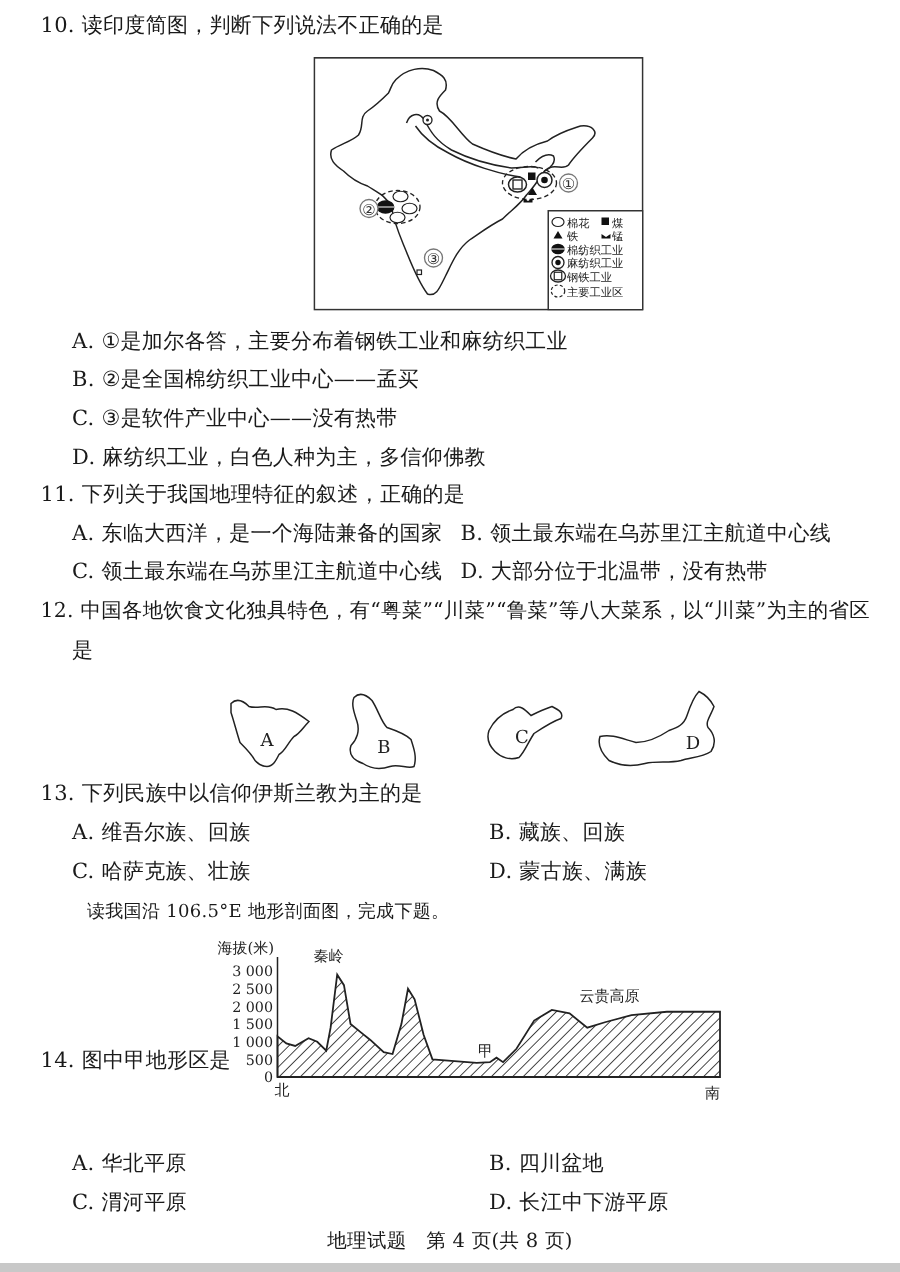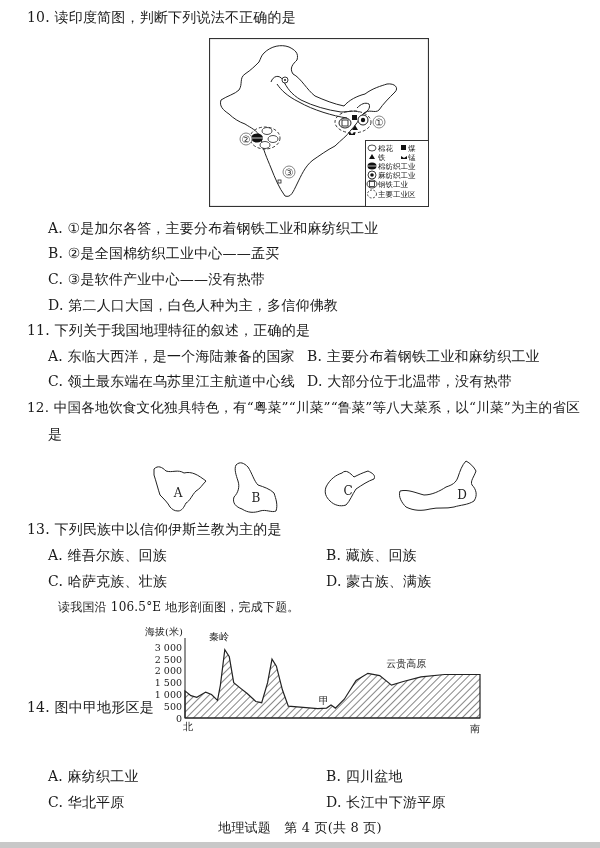--- a/index.html
+++ b/index.html
@@ -94,25 +94,25 @@
       </g>
     <text x="169" y="149" font-size="7.5" fill="#222">钢铁工业</text>
     <ellipse cx="163" cy="156" rx="4.5" ry="4" fill="none" stroke="#222" stroke-width="0.8" stroke-dasharray="2,1.5"></ellipse>
     <text x="169" y="159" font-size="7.5" fill="#222">主要工业区</text>
   </g>
 </svg>
 
 <div class="txt opt" style="top:219px;">A. ①是加尔各答，主要分布着钢铁工业和麻纺织工业</div>
 <div class="txt opt" style="top:244px;text-align:right;">B. ②是全国棉纺织工业中心——孟买</div>
 <div class="txt opt" style="top:270px;">C. ③是软件产业中心——没有热带</div>
-<div class="txt opt" style="top:296px;">D. 第二人口大国，白色人种为主，多信仰佛教</div>
+<div class="txt opt" style="top:296px;">D. 麻纺织工业，白色人种为主，多信仰佛教</div>
 
 <div class="txt q" style="top:321px;">11. 下列关于我国地理特征的叙述，正确的是</div>
 <div class="txt opt" style="top:347px;">A. 东临大西洋，是一个海陆兼备的国家</div>
-<div class="txt opt2" style="top:347px; left:307px;">B. 主要分布着钢铁工业和麻纺织工业</div>
+<div class="txt opt2" style="top:347px; left:307px;">B. 领土最东端在乌苏里江主航道中心线</div>
 <div class="txt opt" style="top:372px;">C. 领土最东端在乌苏里江主航道中心线</div>
 <div class="txt opt2" style="top:372px; left:307px;">D. 大部分位于北温带，没有热带</div>
 
 <div class="txt q" style="top:398px; font-size:13.6px;">12. 中国各地饮食文化独具特色，有“粤菜”“川菜”“鲁菜”等八大菜系，以“川菜”为主的省区</div>
 <div class="txt" style="top:425px; left:48px;">是</div>
 
 <svg id="provinces" viewBox="0 0 360 62">
   <g>
     <path fill="#fff" stroke="#222" stroke-width="1" d="M14,14 C18,10 22,12 26,16 C32,18 38,14 44,18 C52,16 58,20 66,26 C62,30 60,34 56,36 C52,40 50,46 46,48 C44,52 42,56 38,56 C34,56 32,54 30,52 C28,48 24,44 20,40 C18,34 16,26 14,20 Z"></path>
     <text x="38" y="42" font-size="12" text-anchor="middle" fill="#222">A</text>
@@ -161,19 +161,19 @@
   <g id="annots">
       <text x="83.92500000000001" y="20.352941176470594" font-size="10" text-anchor="middle" fill="#222">秦岭</text>
       <text x="188.65" y="83.88235294117646" font-size="10" text-anchor="middle" fill="#222">甲</text>
       <text x="271.25" y="47.411764705882355" font-size="10" text-anchor="middle" fill="#222">云贵高原</text>
     </g>
   <text id="xl-left" font-size="10" fill="#222" x="48" y="110">北</text>
   <text id="xl-right" font-size="10" fill="#222" x="335" y="112">南</text>
 </svg>
 
 <div class="txt q" style="top:698px;">14. 图中甲地形区是</div>
-<div class="txt opt" style="top:767px;">A. 麻纺织工业</div>
+<div class="txt opt" style="top:767px;">A. 华北平原</div>
 <div class="txt opt2" style="top:767px;">B. 四川盆地</div>
-<div class="txt opt" style="top:793px;">C. 华北平原</div>
+<div class="txt opt" style="top:793px;">C. 渭河平原</div>
 <div class="txt opt2" style="top:793px;">D. 长江中下游平原</div>
 
 <div class="txt footer" style="top:819px;">地理试题　第 4 页(共 8 页)</div>
 <div class="bottom-bar"></div>
 
 </body></html>

